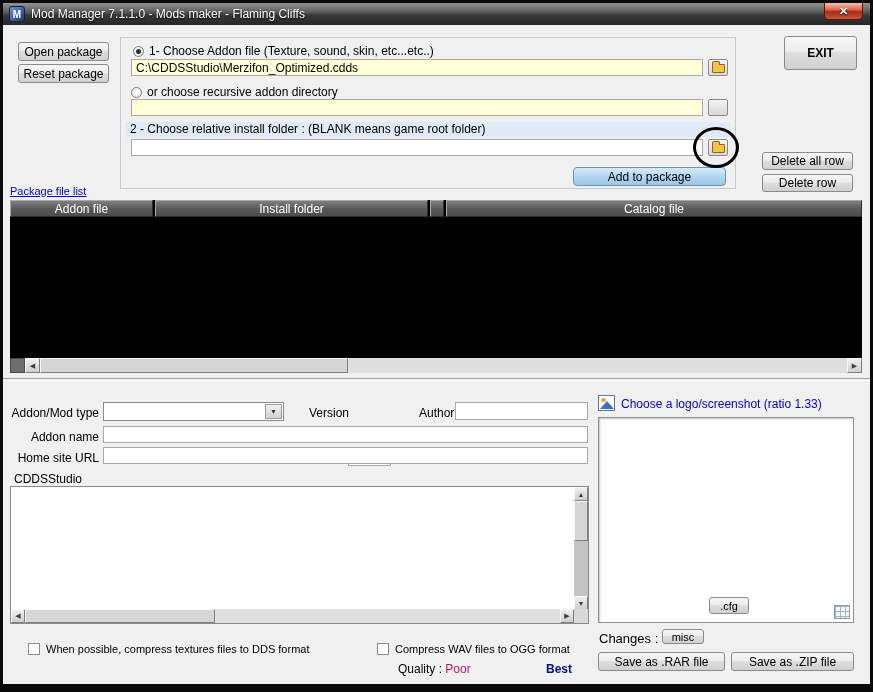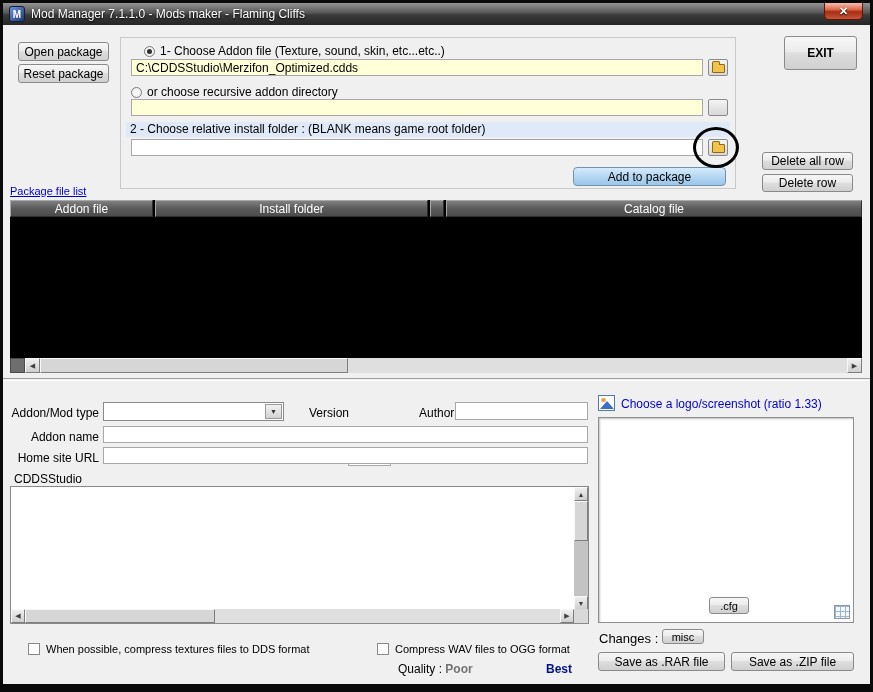--- a/index.html
+++ b/index.html
@@ -32,21 +32,21 @@
   .btn-open  { left:15px;  top:17px;  width:91px; height:19px; }
   .btn-reset { left:15px;  top:39px;  width:91px; height:19px; }
   .btn-exit  { left:781px; top:11px;  width:73px; height:34px; font-weight:bold; }
   .btn-delall{ left:759px; top:127px; width:91px; height:18px; }
   .btn-delrow{ left:759px; top:149px; width:91px; height:18px; }
 
   
   .groupbox { left:117px; top:12px; width:616px; height:152px; border:1px solid #c9c9c9; background:#f0f0f0; }
   .groupbox > * { position:absolute; }
   .radio-row { display:flex; align-items:center; gap:5px; font-size:12px; }
-  .rr1 { left:23px; top:6px; }
+  .rr1 { left:12px; top:6px; }
   .rr2 { left:10px; top:47px; }
   .radio { width:11px; height:11px; border:1px solid #7a7a7a; border-radius:50%;
     background:radial-gradient(#ffffff,#e8e8e8); position:relative; flex:0 0 auto; }
   .radio.checked::after { content:""; position:absolute; left:2px; top:2px; width:5px; height:5px;
     border-radius:50%; background:#2f2f2f; }
   .txt { border:1px solid #a8a8a8; font-size:12px; padding:1px 4px; font-family:"Liberation Sans",sans-serif; }
   .txt.yellow { background:#ffffd8; }
   .txt.white  { background:#ffffff; }
   .f1 { left:10px; top:21px;  width:572px; height:17px; }
   .f2 { left:10px; top:61px;  width:572px; height:17px; }
@@ -127,21 +127,21 @@
   .desc-corner { position:absolute; right:0; bottom:0; width:14px; height:14px; background:#d9d9d9; }
 
   
   .chk { width:12px; height:12px; background:#fff; border:1px solid #8a8a8a; }
   .chk1 { left:25px;  top:618px; }
   .chk2 { left:374px; top:618px; }
   .lbl-chk { font-size:11px; }
   .lbl-chk1 { left:43px;  top:618px; }
   .lbl-chk2 { left:392px; top:618px; }
   .quality { left:395px; top:637px; font-size:12px; }
-  .quality .q-val { color:#737373; font-weight:bold; }
+  .quality .q-val { color:#be185d; font-weight:normal; }
   .quality-best { left:543px; top:637px; font-size:12px; color:#00128b; font-weight:bold; }
 
   
   .pic-icon { left:595px; top:370px; width:17px; height:16px; background:#fff;
     border:1px solid #5577aa; position:absolute; }
   .pic-icon::before { content:""; position:absolute; left:2px; top:2px; width:5px; height:4px;
     border-radius:50%; background:#e8a23c; }
   .pic-icon::after { content:""; position:absolute; left:1px; bottom:1px; width:0; height:0;
     border-left:7px solid transparent; border-right:7px solid transparent; border-bottom:8px solid #3b6fc4; }
   .logo-label { left:618px; top:372px; font-size:12px; color:#0000cc; }

